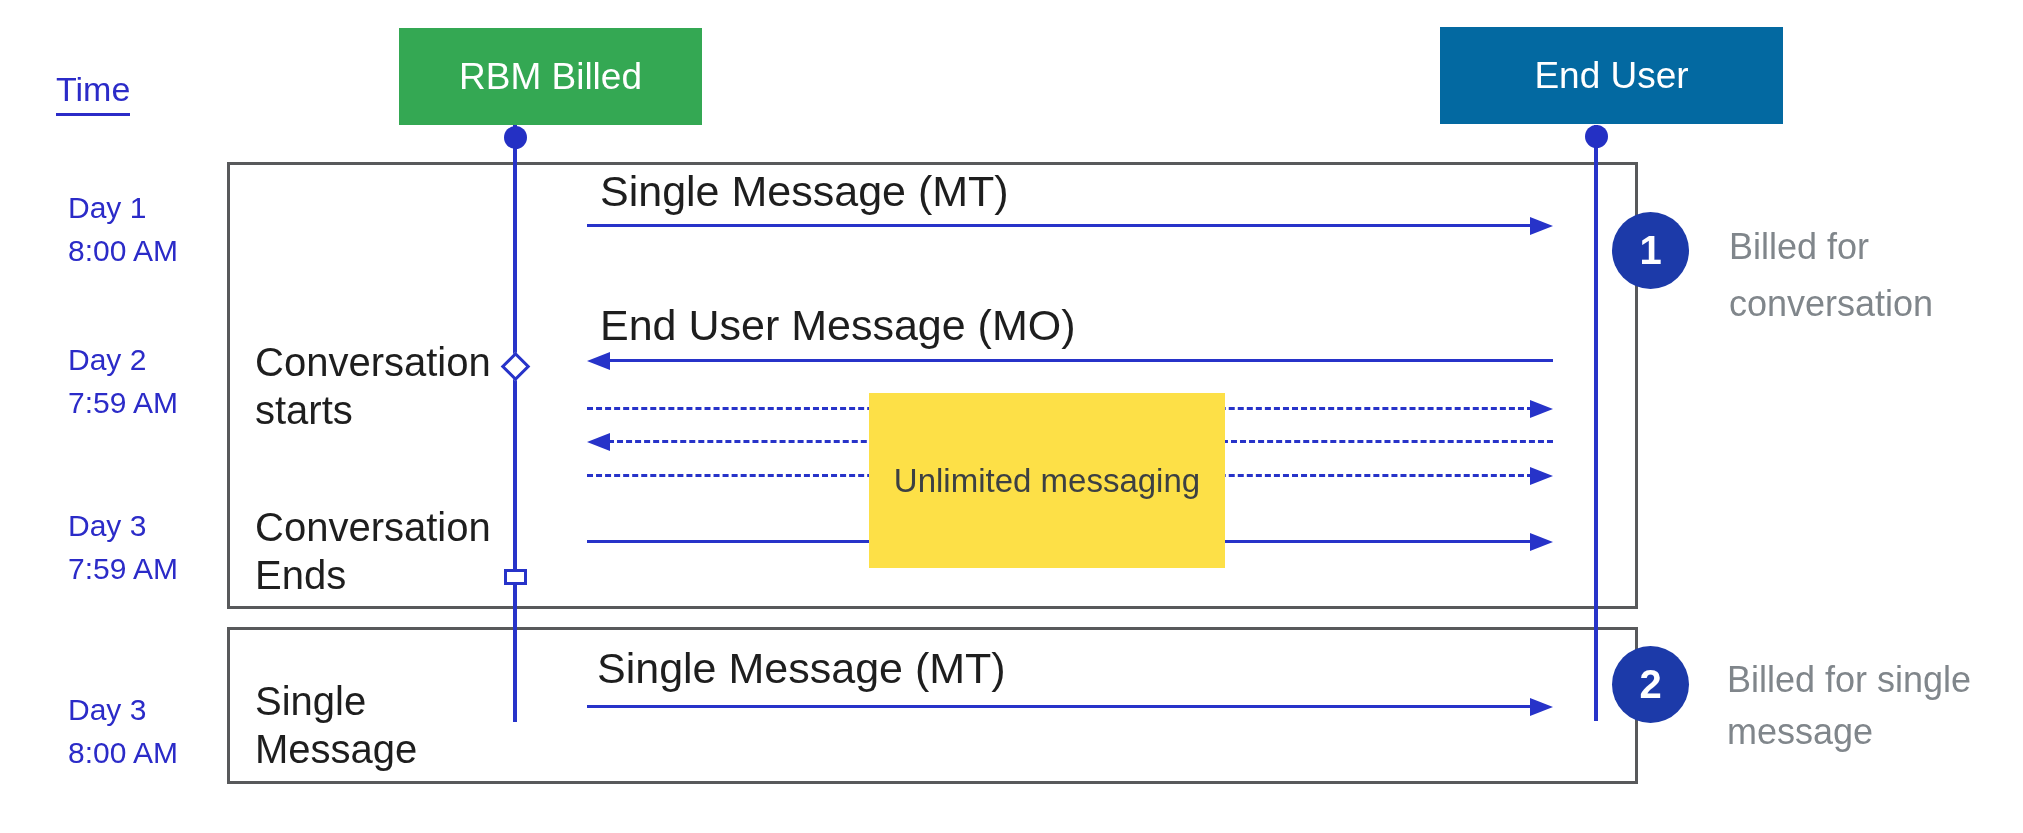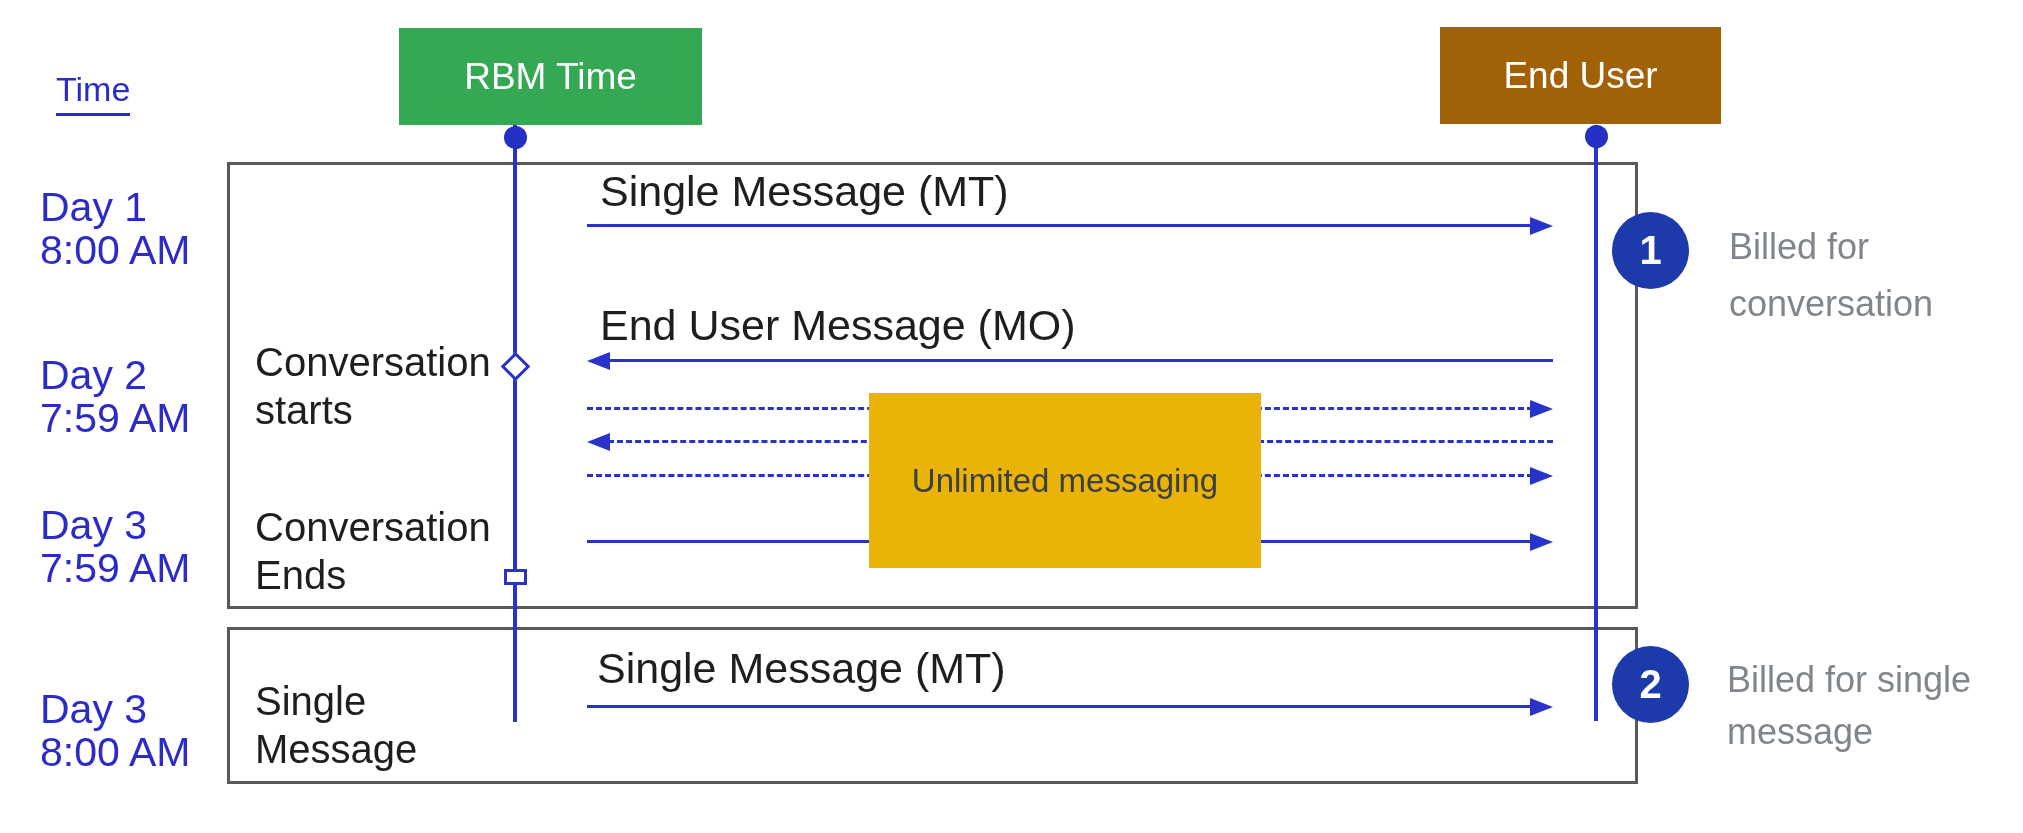--- a/index.html
+++ b/index.html
@@ -12,55 +12,55 @@
   .time-label{
     left:56px;top:72px;font-size:34px;color:#2B2BC8;
     border-bottom:3px solid #2B2BC8;padding-bottom:5px;line-height:1.05;
   }
   
   .actor{
     height:97px;display:flex;align-items:center;justify-content:center;
     color:#ffffff;font-size:37px;
   }
   .actor-rbm{left:399px;top:28px;width:303px;background:#34A853;}
-  .actor-eu{left:1440px;top:27px;width:281px;background:#a16207;text-align:center;}
+  .actor-eu{left:1440px;top:27px;width:343px;background:#0369a1;text-align:center;}
   
   .lifeline{width:4px;background:#2733C9;}
   .lifeline-rbm{left:513px;top:124px;height:598px;}
   .lifeline-eu{left:1594px;top:125px;height:596px;}
   .dot{width:23px;height:23px;border-radius:50%;background:#2430C4;}
   .dot-rbm{left:504px;top:126px;}
   .dot-eu{left:1585px;top:125px;}
   
   .scope{border:3px solid #58595B;background:transparent;}
   .scope-1{left:227px;top:162px;width:1405px;height:441px;}
   .scope-2{left:227px;top:627px;width:1405px;height:151px;}
   
-  .daylabel{left:40px;font-size:41px;line-height:43px;color:#2B2BC8;white-space:nowrap;}
-  .day-1{top:186px;}.day-2{top:338px;margin-top:16px;}.day-3{top:504px;}.day-4{top:688px;}
+  .daylabel{left:68px;font-size:30px;line-height:43px;color:#2B2BC8;white-space:nowrap;}
+  .day-1{top:186px;}.day-2{top:338px;}.day-3{top:504px;}.day-4{top:688px;}
   
   .eventlabel{left:255px;font-size:40px;line-height:48px;color:#1E1E1E;white-space:nowrap;}
   .event-starts{top:338px;}.event-ends{top:503px;}.event-single{top:677px;}
   
   .msglabel{font-size:43px;color:#1E1E1E;white-space:nowrap;}
   .msglabel-mt1{left:600px;top:167px;}
   .msglabel-mo{left:600px;top:301px;}
   .msglabel-mt2{left:597px;top:644px;}
   
   .mline{height:0;border-top:3px solid #2733C9;}
   .mline.dashed{border-top-style:dashed;}
   .head{width:0;height:0;}
   .head-right{border-left:23px solid #2733C9;border-top:9px solid transparent;border-bottom:9px solid transparent;}
   .head-left{border-right:23px solid #2733C9;border-top:9px solid transparent;border-bottom:9px solid transparent;}
   
   .diamond{left:505px;top:356px;width:15px;height:15px;border:3px solid #2733C9;background:#fff;transform:rotate(45deg);}
   .squaremark{left:504px;top:569px;width:17px;height:10px;border:3px solid #2733C9;background:#fff;}
   
   .note{
-    left:869px;top:393px;width:392px;height:175px;background:#eab308;
+    left:869px;top:393px;width:356px;height:175px;background:#fde047;
     display:flex;flex-direction:column;align-items:center;justify-content:center;
     font-size:33px;line-height:39px;color:#3C4043;text-align:center;gap:42px;
   }
   
   .badge{
     width:77px;height:77px;border-radius:50%;background:#1C3AA9;
     display:flex;align-items:center;justify-content:center;
     color:#ffffff;font-size:40px;font-weight:bold;
   }
   .badge-1{left:1612px;top:212px;}
@@ -141,21 +141,21 @@
 
   <div class="abs lifeline lifeline-rbm"></div>
   <div class="abs lifeline lifeline-eu"></div>
   <div class="abs dot dot-rbm"></div>
   <div class="abs dot dot-eu"></div>
 
   <div class="abs diamond"></div>
   <div class="abs squaremark"></div>
 
   <div class="abs actor actor-rbm">
-    <span>RBM Time</span>
+    <span>RBM Billed</span>
   </div>
   <div class="abs actor actor-eu">
     <span>End User</span>
   </div>
 
   <div class="abs badge badge-1">
     <span>1</span>
   </div>
   <div class="abs badge badge-2">
     <span>2</span>

